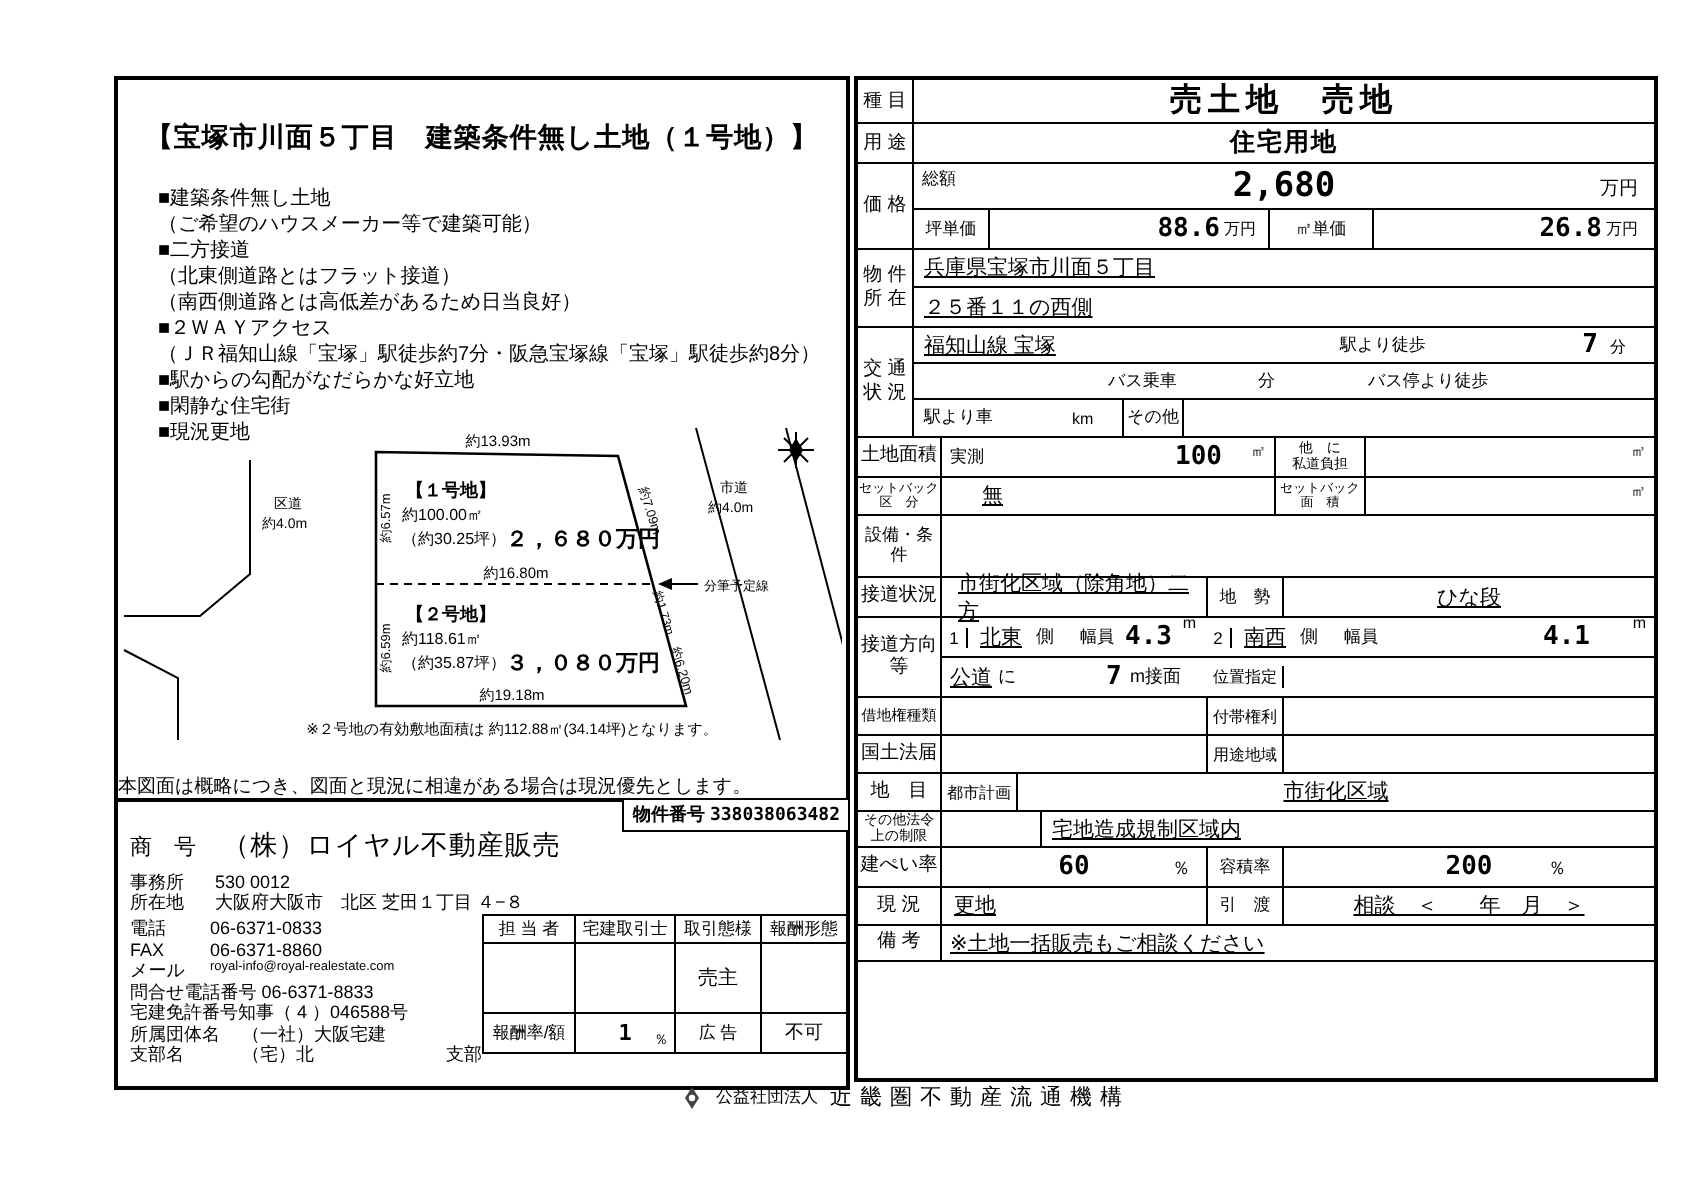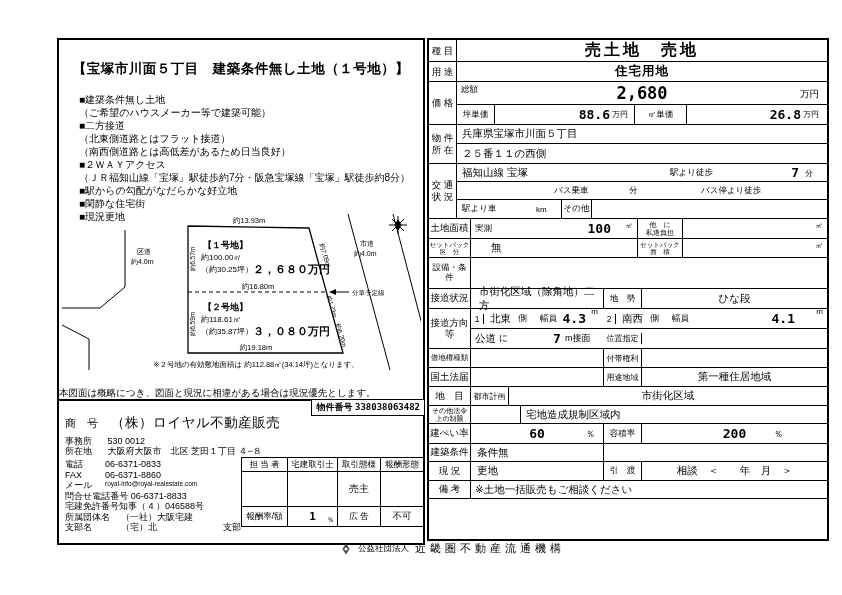--- a/index.html
+++ b/index.html
@@ -49,21 +49,21 @@
   .c38 { width:38px; min-width:38px; }
   .c45 { width:45px; min-width:45px; }
   .c50 { width:50px; min-width:50px; }
   .c119 { width:119px; min-width:119px; }
   .c133 { width:133px; min-width:133px; }
   .c167 { width:167px; min-width:167px; }
   .num { font-family:"DejaVu Sans Mono",monospace; font-weight:bold; }
   .sm { font-size:8.5px; }
   .xs { font-size:7px; line-height:1.1; white-space:pre-line; text-align:center; }
   .u { font-size:8px; }
-  .v { font-size:10.5px; }
+  .v { font-size:10.5px;text-decoration:underline; }
   .footer { position:absolute; left:340px; top:541px; width:360px; display:flex; align-items:center; gap:6px; }
   .org-prefix { font-size:8.5px; }
   .org-name { font-size:11px; letter-spacing:4px; }
   svg text { font-family:"Liberation Sans","DejaVu Sans",sans-serif; fill:#000; }
 </style>
 </head>
 <body>
 
 <div class="left-box">
   <div class="fly-title">【宝塚市川面５丁目　建築条件無し土地（１号地）】</div>
@@ -235,21 +235,21 @@
     <div class="grp">
       <div class="sub bb rel" style="height:18px">
         <span class="v" style="padding-left:5px">福知山線 宝塚</span>
         <span class="sm abs" style="left:213px">駅より徒歩</span>
         <span class="num abs" style="right:28px;font-size:13px">7</span>
         <span class="u abs" style="right:14px;bottom:2px">分</span>
       </div>
       <div class="sub bb rel" style="height:18px">
         <span class="sm abs" style="left:97px">バス乗車</span>
         <span class="sm abs" style="left:172px">分</span>
-        <span class="sm abs" style="left:244px">バス停より徒歩</span>
+        <span class="sm abs" style="left:227px">バス停より徒歩</span>
       </div>
       <div class="sub rel" style="height:18px">
         <span class="sm abs" style="left:5px">駅より車</span>
         <span class="u abs" style="left:79px">km</span>
         <div class="abs cell ctr sm" style="left:104px;top:0;bottom:0;width:31px;border-left:1px solid #000;border-right:1px solid #000">その他</div>
       </div>
     </div>
   </div>
 
   <div class="r" style="height:20px">
@@ -328,21 +328,20 @@
     <div class="lcB" style="font-size:7.5px">借地権種類</div>
     <div class="cell br c133"></div>
     <div class="cell ctr br c38" style="font-size:8px">付帯権利</div>
     <div class="cell fx"></div>
   </div>
 
   <div class="r" style="height:19px">
     <div class="lcB">国土法届</div>
     <div class="cell br c133"></div>
     <div class="cell ctr br c38" style="font-size:8px">用途地域</div>
-    <div class="cell ctr fx v">第一種住居地域</div>
   </div>
 
   <div class="r" style="height:19px">
     <div class="lcB">地　目</div>
     <div class="cell ctr br c38" style="font-size:8px">都市計画</div>
     <div class="cell ctr fx v">市街化区域</div>
   </div>
 
   <div class="r" style="height:18px">
     <div class="lcB xs">その他法令
@@ -357,25 +356,20 @@
       <span class="num" style="font-size:13px">60</span>
       <span class="abs" style="right:8px;bottom:2px;font-size:9px">％</span>
     </div>
     <div class="cell ctr br c38" style="font-size:8.5px">容積率</div>
     <div class="cell ctr fx rel">
       <span class="num" style="font-size:13px">200</span>
       <span class="abs" style="right:44px;bottom:2px;font-size:9px">％</span>
     </div>
   </div>
 
-  <div class="r" style="height:18px">
-    <div class="lcB">建築条件</div>
-    <div class="cell br c133 v" style="padding-left:6px">条件無</div>
-    <div class="cell fx"></div>
-  </div>
 
   <div class="r" style="height:19px">
     <div class="lcB">現 況</div>
     <div class="cell br c133 v" style="padding-left:6px">更地</div>
     <div class="cell ctr br c38" style="font-size:8.5px">引　渡</div>
     <div class="cell ctr fx v">相談　＜　　年　月　＞</div>
   </div>
 
   <div class="r" style="height:18px">
     <div class="lcB">備 考</div>

